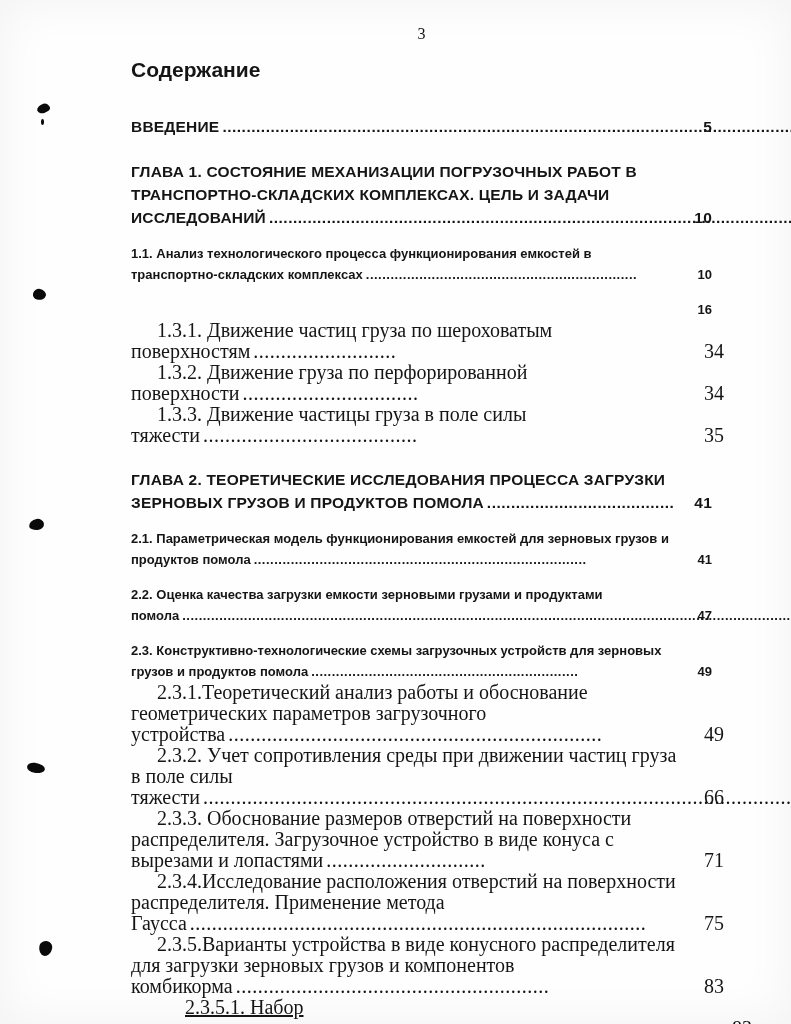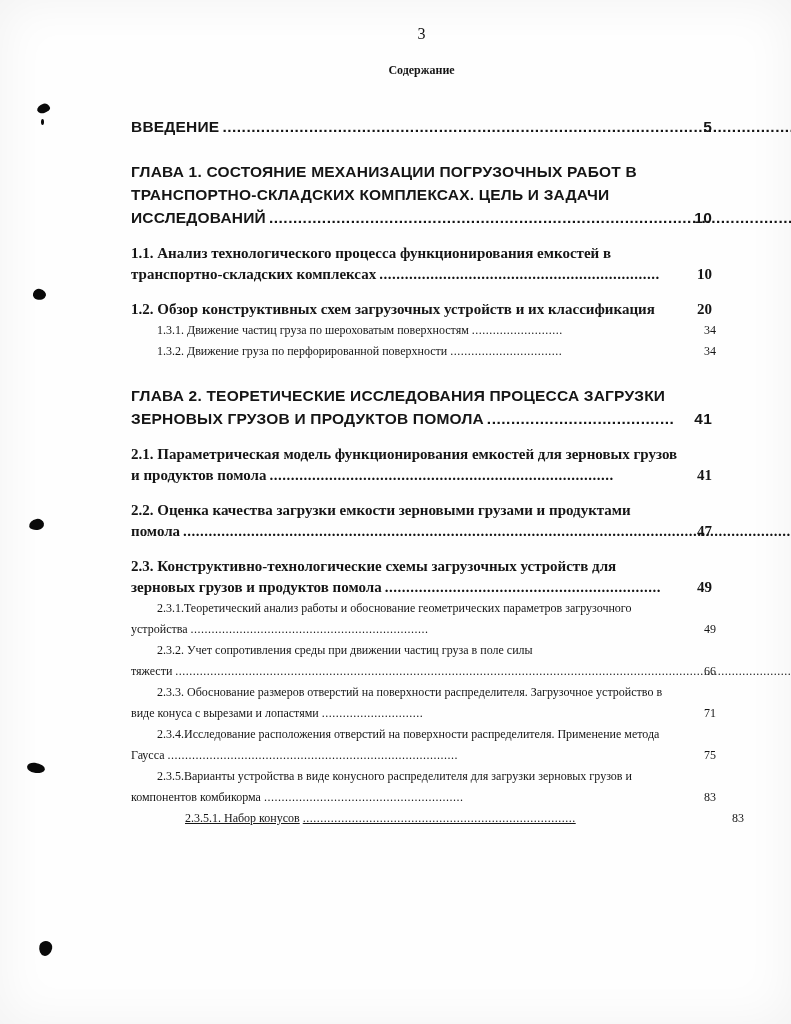--- a/index.html
+++ b/index.html
@@ -21,26 +21,26 @@
     margin: 0 79px 0 131px;
     padding-top: 24px;
   }
   .page-number {
     text-align: center;
     font-size: 16px;
     line-height: 20px;
     font-family: "Liberation Serif", serif;
   }
   .toc-title {
-    text-align: center;
+    text-align: left;
     font-weight: bold;
-    font-size: 12px;
+    font-size: 21px;
     line-height: 22px;
     margin-top: 15px;
-    font-family: Liberation Serif, serif;
+    font-family: Liberation Sans, sans-serif;
   }
   
   .entry {
     position: relative;
     padding-right: 34px; 
   }
   .entry .label { display: inline; }
   .entry .leader {
     display: inline;
     margin-left: 3px;
@@ -56,29 +56,29 @@
     white-space: nowrap;
   }
   .chapter {
     font-family: "Liberation Sans", sans-serif;
     font-weight: bold;
     font-size: 15.5px;
     line-height: 23px;
     letter-spacing: 0.2px;
   }
   .section {
-    font-family: Liberation Serif, serif;
+    font-family: Liberation Sans, sans-serif;
     font-weight: bold;
-    font-size: 15px;
+    font-size: 13px;
     line-height: 21px;
   }
   .sub, .sub2 {
     font-family: "Liberation Serif", serif;
     font-weight: normal;
-    font-size: 12px;
+    font-size: 20px;
     line-height: 21px;
   }
   .sub  { text-indent: 26px; }
   .sub2 { text-indent: 54px; text-decoration: underline; }
   .mt-xl { margin-top: 34px; }
   .mt-lg { margin-top: 22px; }
   .mt-md { margin-top: 14px; }
   
   .ink {
     position: absolute;
@@ -122,35 +122,39 @@
       <span class="label">ГЛАВА 1. СОСТОЯНИЕ МЕХАНИЗАЦИИ ПОГРУЗОЧНЫХ РАБОТ В ТРАНСПОРТНО-СКЛАДСКИХ КОМПЛЕКСАХ. ЦЕЛЬ И ЗАДАЧИ ИССЛЕДОВАНИЙ</span><span class="leader">................................................................................................................................................................................................................................................................................................................................................................................................................</span>
       <span class="pg">10</span>
     </div>
 
     <div class="entry section mt-md">
       <span class="label">1.1. Анализ технологического процесса функционирования емкостей в транспортно-складских комплексах</span><span class="leader">..................................................................</span>
       <span class="pg">10</span>
     </div>
 
     <div class="entry section mt-md">
-      <span class="label">1.2. Обзор конструктивных схем загрузочных устройств и их классификация</span><span class="leader"></span>
-      <span class="pg">20</span>
+      <span class="leader"></span>
+      <span class="pg">16</span>
     </div>
 
 
     <div class="entry sub">
       <span class="label">1.3.1. Движение частиц груза по шероховатым поверхностям</span><span class="leader">..........................</span>
       <span class="pg">34</span>
     </div>
 
     <div class="entry sub">
       <span class="label">1.3.2. Движение груза по перфорированной поверхности</span><span class="leader">................................</span>
       <span class="pg">34</span>
     </div>
 
+    <div class="entry sub">
+      <span class="label">1.3.3. Движение частицы груза в поле силы тяжести</span><span class="leader">.......................................</span>
+      <span class="pg">35</span>
+    </div>
 
 
     <div class="entry chapter mt-lg">
       <span class="label">ГЛАВА 2. ТЕОРЕТИЧЕСКИЕ ИССЛЕДОВАНИЯ ПРОЦЕССА ЗАГРУЗКИ ЗЕРНОВЫХ ГРУЗОВ И ПРОДУКТОВ ПОМОЛА</span><span class="leader">.......................................</span>
       <span class="pg">41</span>
     </div>
 
     <div class="entry section mt-md">
       <span class="label">2.1. Параметрическая модель функционирования емкостей для зерновых грузов и продуктов помола</span><span class="leader">.................................................................................</span>
       <span class="pg">41</span>

